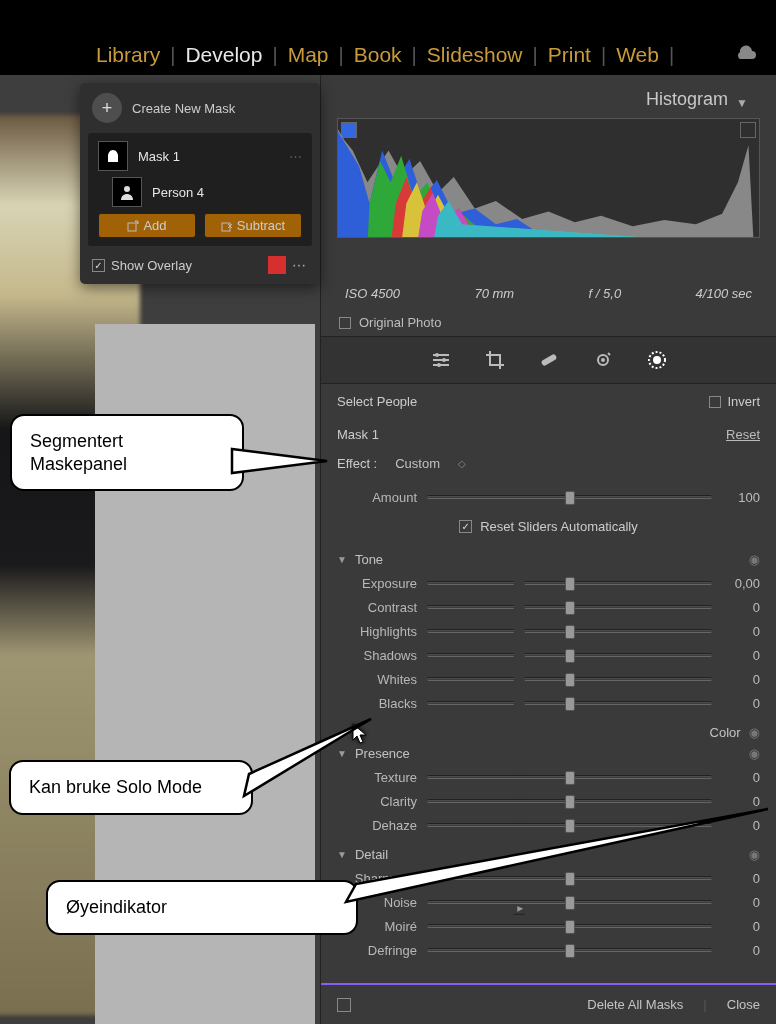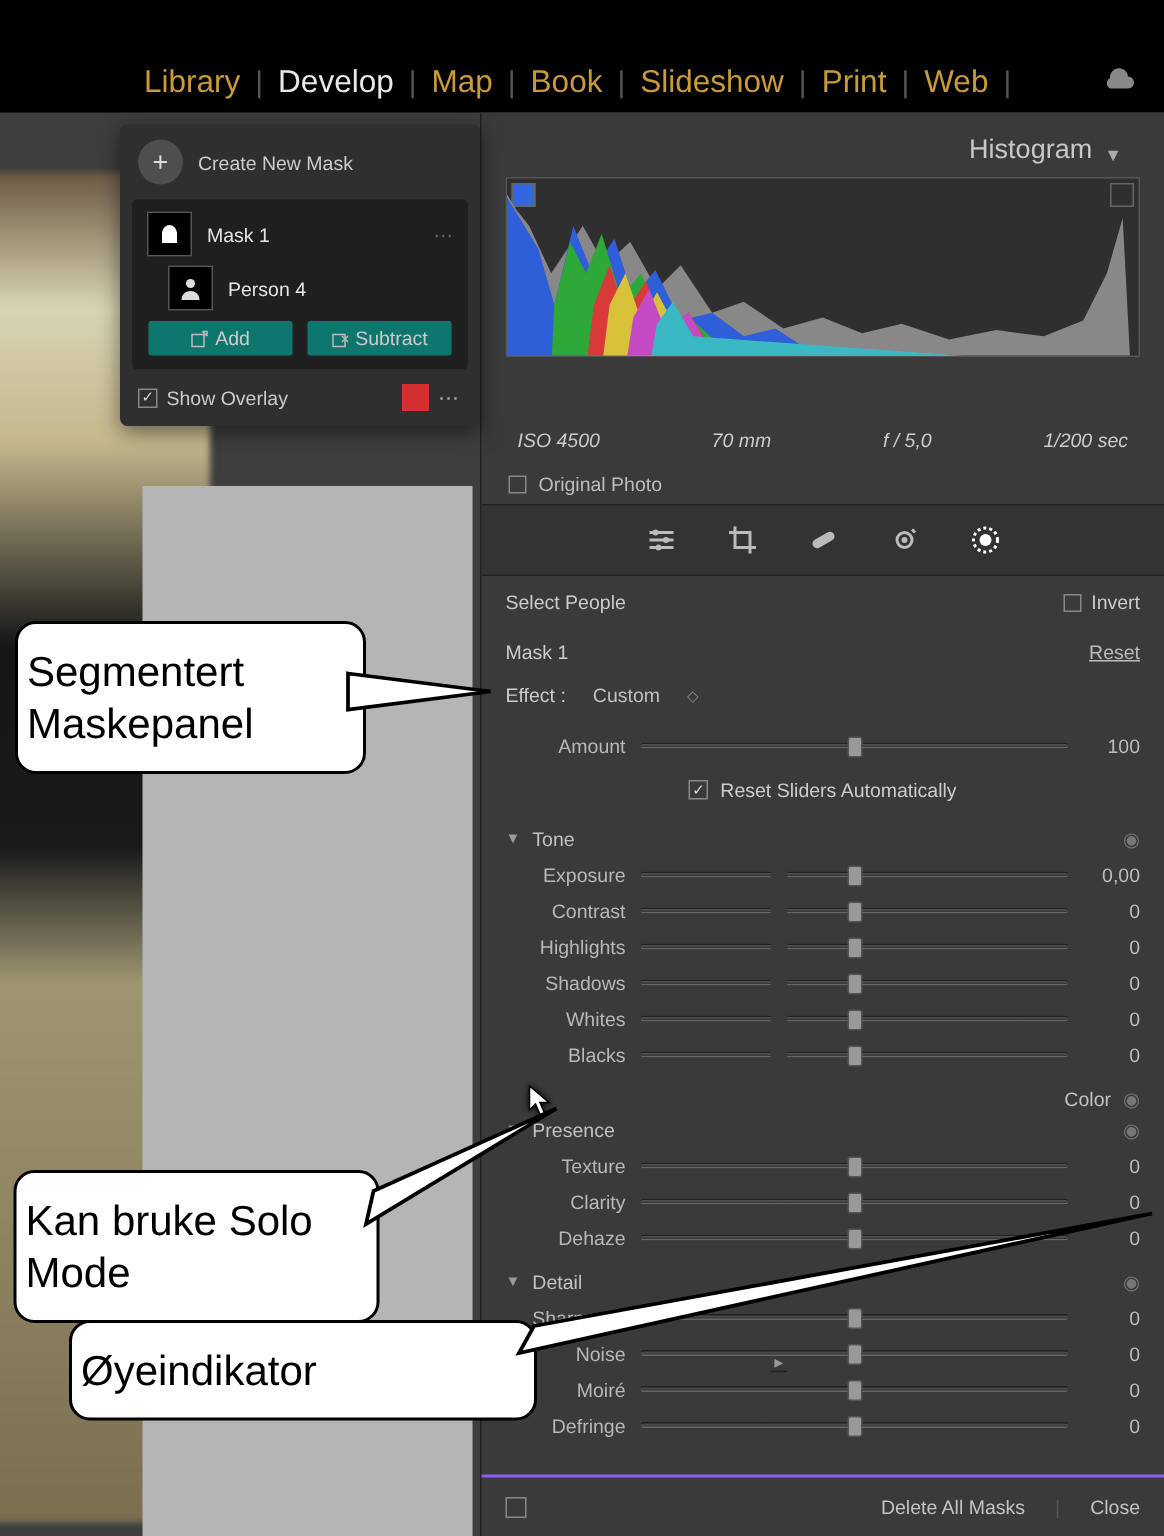--- a/index.html
+++ b/index.html
@@ -31,21 +31,21 @@
   .mp-head .info2 { color: #aaa; font-size: 14px; margin-left: 4px; }
   .mp-add-row { display: flex; align-items: center; gap: 10px; padding: 10px 12px; }
   .plus-circle { width: 30px; height: 30px; border-radius: 50%; background: #4e4e4e; display: flex; align-items: center; justify-content: center; color: #ddd; font-size: 18px; }
   .mask-item { background: #1f1f1f; margin: 0 8px; border-radius: 3px; padding: 8px 10px; }
   .mrow { display: flex; align-items: center; gap: 10px; margin-bottom: 6px; }
   .mrow .thumb { width: 30px; height: 30px; background: #000; border: 1px solid #555; display: flex; align-items: center; justify-content: center; }
   .mrow .thumb svg { width: 20px; height: 20px; }
   .mrow .label { color: #e5e5e5; }
   .mrow .dot { margin-left: auto; color: #666; }
   .add-sub { display: flex; gap: 8px; margin-top: 4px; }
-  .btn-sm { flex: 1; background: #0f766e; border: 1px solid #222; border-radius: 3px; padding: 4px 0; text-align: center; color: #ccc; cursor: pointer; display: flex; align-items: center; justify-content: center; gap: 4px; }
+  .btn-sm { flex: 1; background: #a16207; border: 1px solid #222; border-radius: 3px; padding: 4px 0; text-align: center; color: #ccc; cursor: pointer; display: flex; align-items: center; justify-content: center; gap: 4px; }
   .mp-foot { display: flex; align-items: center; gap: 6px; padding: 10px 12px; }
   .mp-foot .chk { width: 13px; height: 13px; border: 1px solid #888; display: inline-flex; align-items: center; justify-content: center; color: #ddd; font-size: 10px; }
   .mp-foot .color { width: 18px; height: 18px; background: #d62f2f; margin-left: auto; }
   .mp-foot .more { color: #aaa; font-size: 14px; letter-spacing: 2px; }
 
   
   .rp-head { display: flex; align-items: flex-end; padding: 14px 28px 8px; }
   .rp-head .h-title { margin-left: auto; color: #c8c8c8; font-size: 18px; }
   .rp-head .tri { color: #aaa; font-size: 12px; margin-left: 8px; }
 
@@ -87,23 +87,23 @@
   .section-head .tri.right { transform: rotate(-90deg); }
   .section-head .name { color: #c2c2c2; }
   .section-head .eye { margin-left: auto; color: #777; }
 
   .bottom-bar { margin-top: auto; display: flex; align-items: center; gap: 20px; padding: 12px 16px; border-top: 2px solid #8b5cf6; }
   .bottom-bar .sw { width: 14px; height: 14px; border: 1px solid #888; }
   .bottom-bar .del { margin-left: auto; color: #c4c4c4; }
   .bottom-bar .close { color: #c4c4c4; }
 
   
-  .callout { position: absolute; z-index: 10; background: #fff; color: #000; border: 2.5px solid #000; border-radius: 14px; padding: 14px 6px; font-size: 28px; line-height: 1.25; font-weight: 400; }
+  .callout { position: absolute; z-index: 10; background: #fff; color: #000; border: 2.5px solid #000; border-radius: 14px; padding: 14px 18px; font-size: 18px; line-height: 1.25; font-weight: 400; }
   .c1 { top: 414px; left: 10px; width: 234px; }
-  .c2 { top: 780px; left: 9px; width: 244px; }
+  .c2 { top: 760px; left: 9px; width: 244px; }
   .c3 { top: 880px; left: 46px; width: 312px; }
 
   
   .tail-svg { position: absolute; overflow: visible; pointer-events:none; }
 
   
   .cursor { position: absolute; z-index: 8; left: 352px; top: 723px; color: #fff; font-size: 20px; pointer-events:none; filter: drop-shadow(0 0 2px #000); }
 
 </style>
 </head>
@@ -206,21 +206,21 @@
         <path d="M50 120 L55 80 L65 55 L75 85 L88 65 L100 95 L115 85 L130 108 L395 120 Z" fill="#d83a3a"></path>
         <path d="M60 120 L65 80 L75 60 L85 90 L95 72 L110 100 L395 120 Z" fill="#d8c23a"></path>
         <path d="M75 120 L80 88 L90 70 L100 95 L115 85 L130 110 L395 120 Z" fill="#c44bc4"></path>
         <path d="M90 120 L95 92 L105 78 L118 100 L395 120 Z" fill="#3ab8c4"></path>
       </svg>
     </div>
     <div class="meta-row">
       <span>ISO 4500</span>
       <span>70 mm</span>
       <span>f / 5,0</span>
-      <span>1/200 sec</span>
+      <span>4/100 sec</span>
     </div>
     <div class="orig-row">
       <span class="box"></span>
       <span>Original Photo</span>
     </div>
 
     <div class="toolstrip">
       <span class="tool">
           <svg width="22" height="22" viewBox="0 0 22 22">
             <path d="M3 6h16M3 11h16M3 16h16" stroke="#bbb" stroke-width="2"></path>

